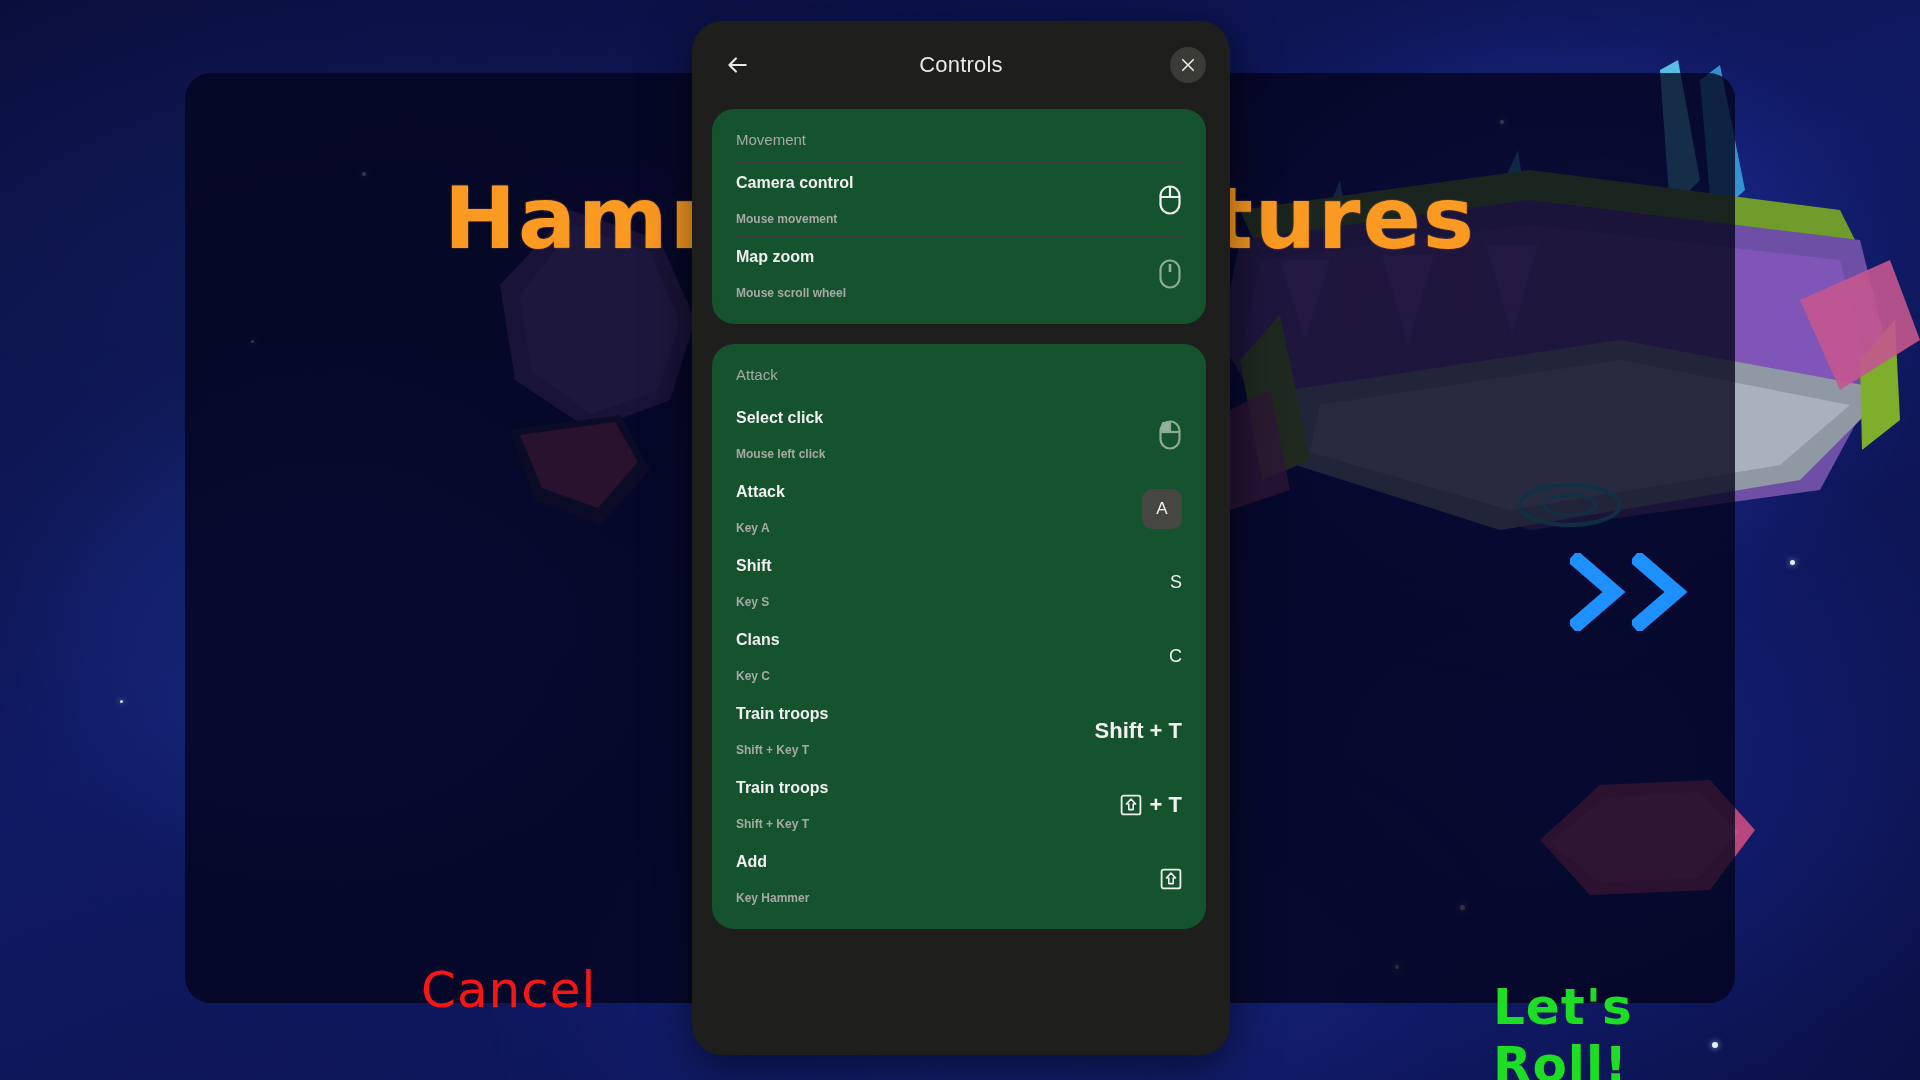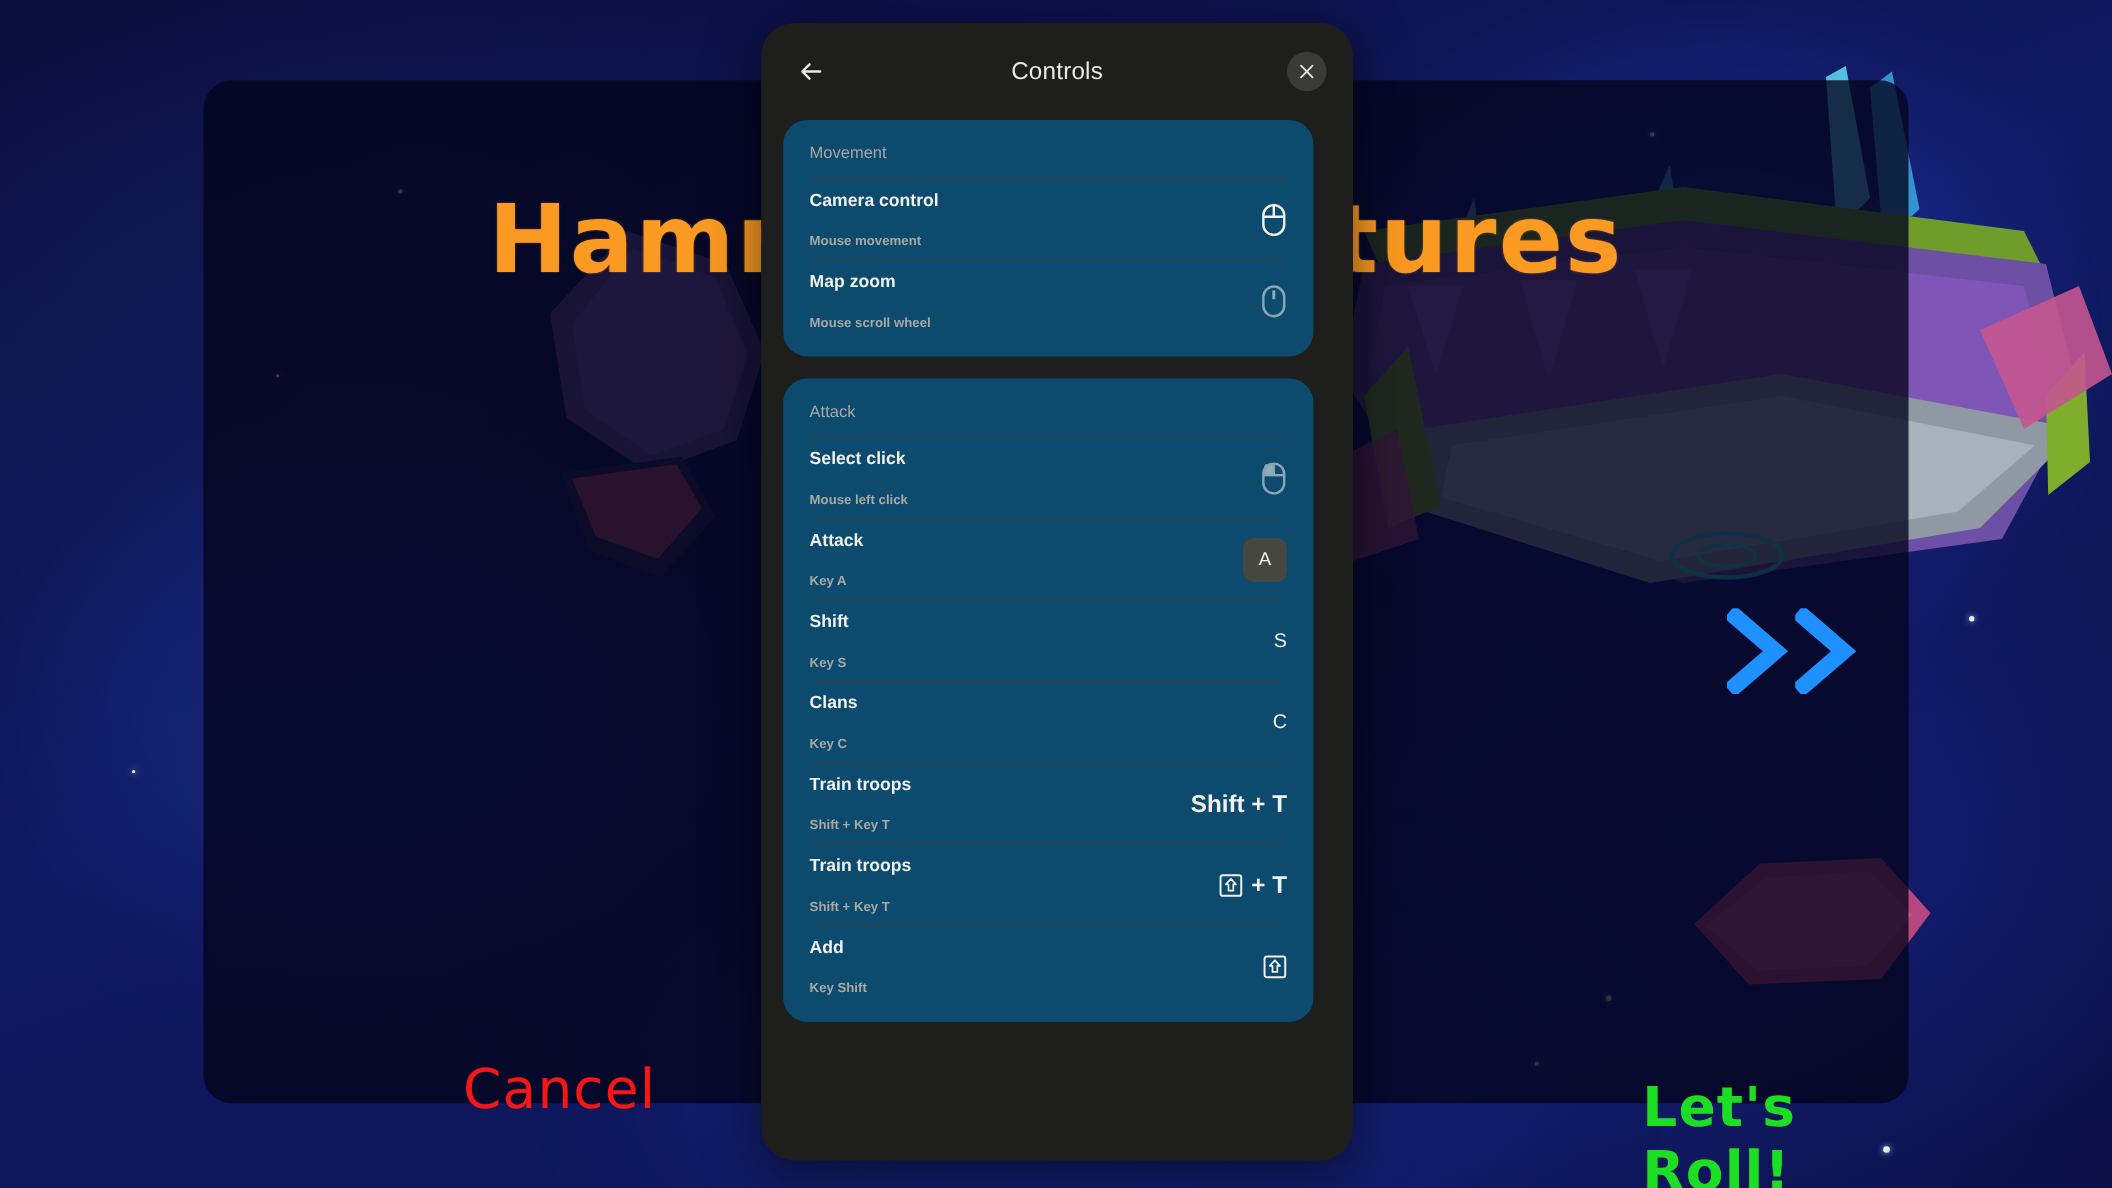--- a/index.html
+++ b/index.html
@@ -103,22 +103,22 @@
   }
   #close-button {
     position: absolute; right: 24px; top: 50%; transform: translateY(-50%);
     width: 36px; height: 36px; border-radius: 50%;
     background: #3a3a37;
     display: flex; align-items: center; justify-content: center;
     cursor: pointer;
   }
 
   .card {
-    margin: 0 36px 20px 20px;
-    background: #0c4a6e;
+    margin: 0 24px 20px 20px;
+    background: #14532d;
     border-radius: 22px;
     padding: 18px 24px 14px 24px;
   }
   .card-title {
     color: #a9a9a4;
     font-size: 15px;
     padding: 4px 0 14px 0;
   }
   .row {
     display: flex; align-items: center;
@@ -354,21 +354,21 @@
             <path d="M11 5 L15.6 10 L13.2 10 L13.2 15.6 L8.8 15.6 L8.8 10 L6.4 10 Z" fill="none" stroke="#f1f1ef" stroke-width="1.6" stroke-linejoin="round"></path>
           </svg>
         </span>
         <span class="key-text">+ T</span>
       </div>
     </div>
 
     <div class="row">
       <div class="row-texts">
         <div class="row-label">Add</div>
-        <div class="row-sub">Key Shift</div>
+        <div class="row-sub">Key Hammer</div>
       </div>
       <div class="row-right">
         <span class="icon-wrap">
           <svg width="22" height="22" viewBox="0 0 22 22">
             <rect x="1.6" y="1.6" width="18.8" height="18.8" rx="2" fill="none" stroke="#f1f1ef" stroke-width="1.8"></rect>
             <path d="M11 5 L15.6 10 L13.2 10 L13.2 15.6 L8.8 15.6 L8.8 10 L6.4 10 Z" fill="none" stroke="#f1f1ef" stroke-width="1.6" stroke-linejoin="round"></path>
           </svg>
         </span>
       </div>
     </div>

